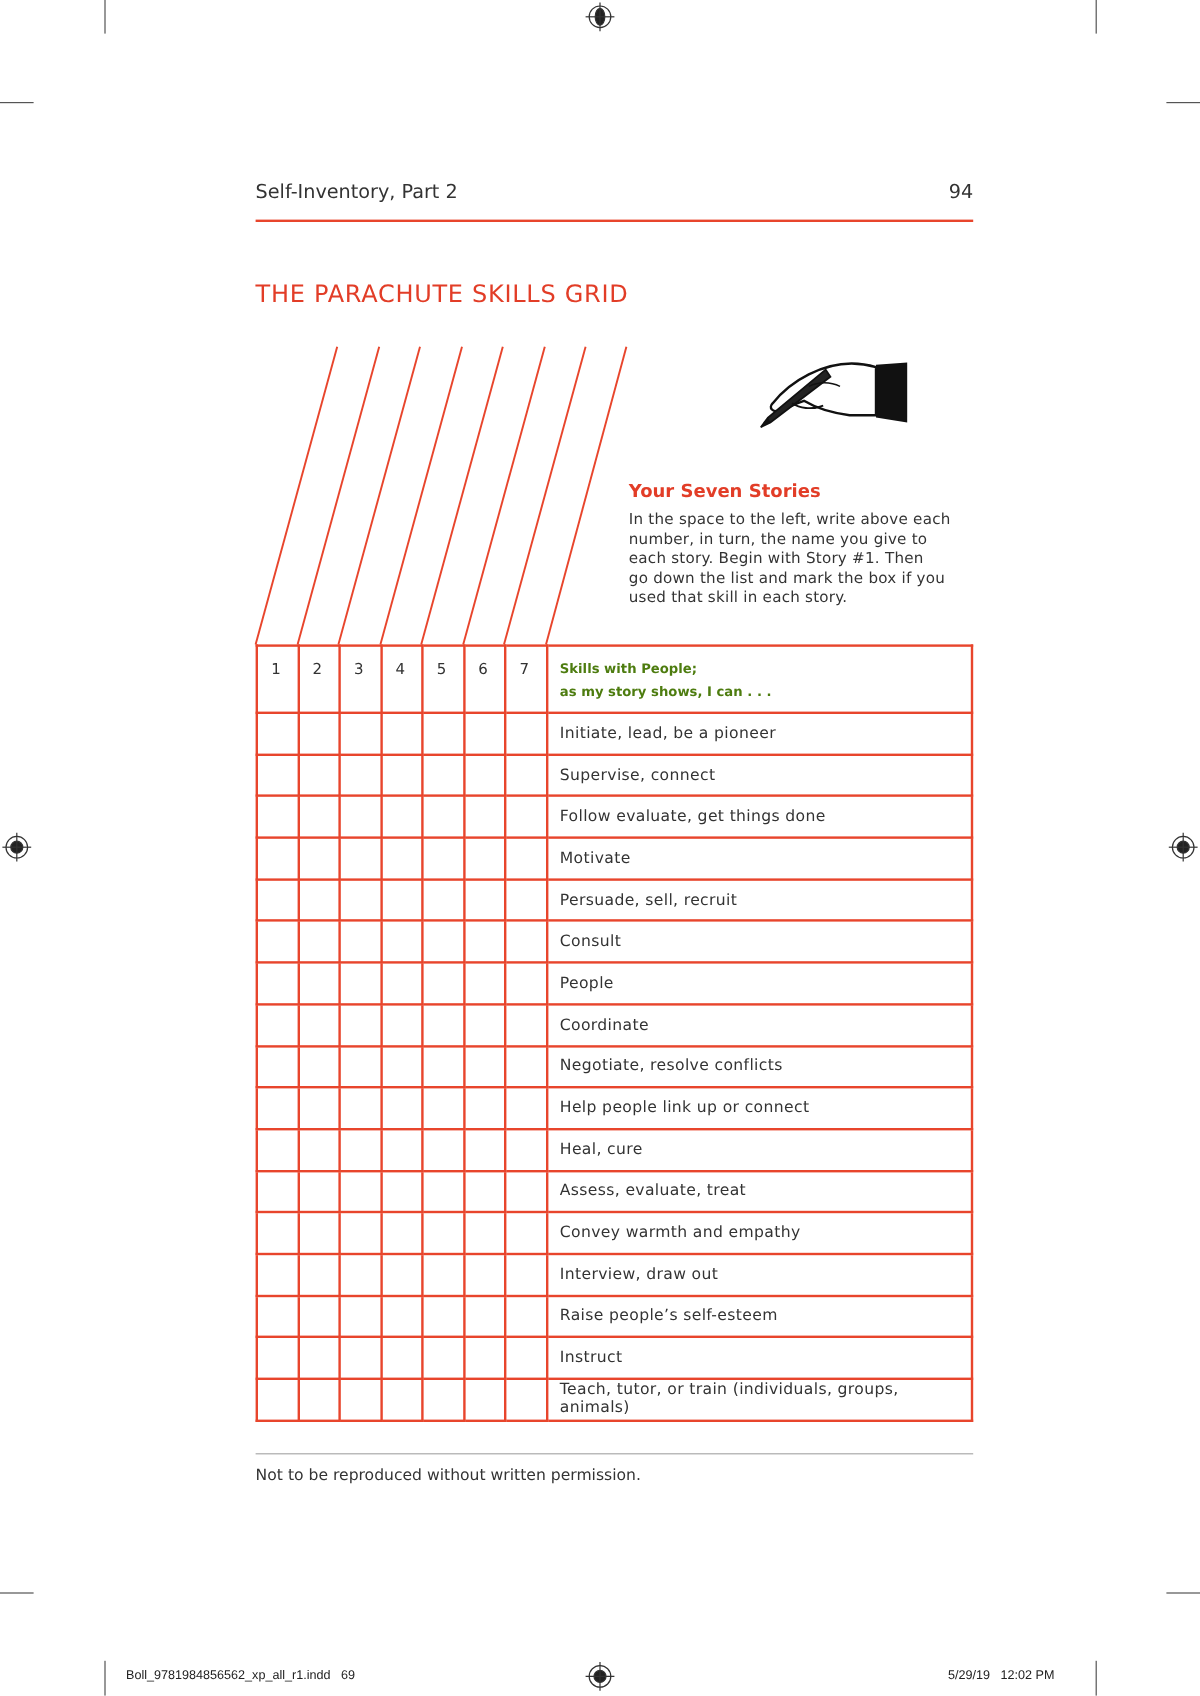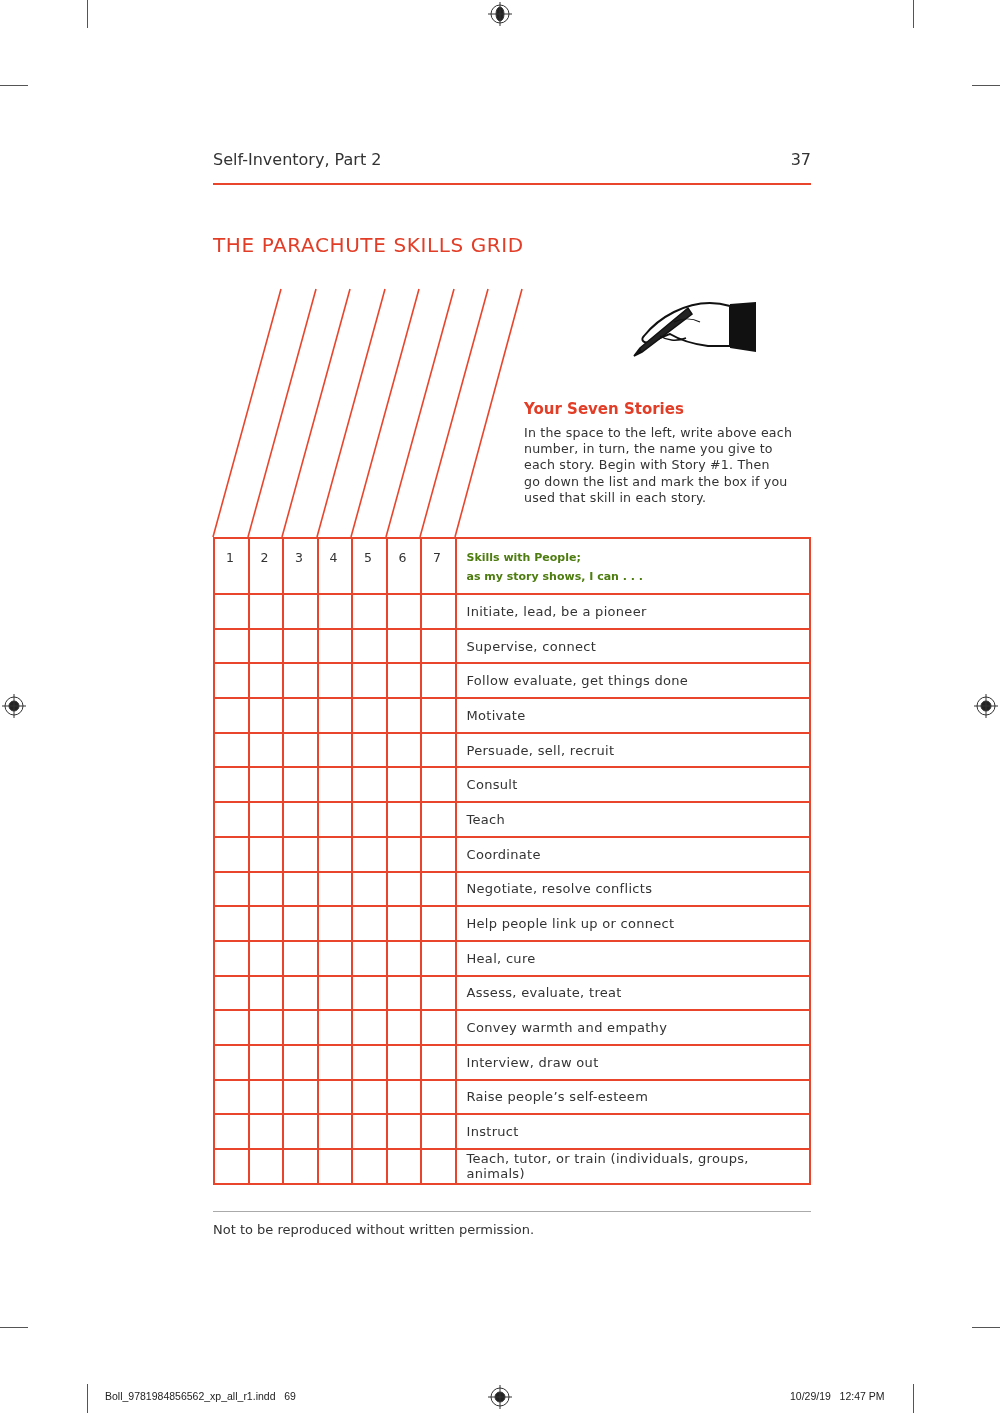--- a/index.html
+++ b/index.html
@@ -83,21 +83,21 @@
     <path d="M100 10 C80 4 60 8 44 16 C32 22 22 30 14 40 C10 44 14 48 20 46 C26 44 34 40 40 38 C50 44 62 48 78 50 L100 50 Z" fill="#fff" stroke="#111" stroke-width="2"></path>
     <path d="M58 12 L10 52 L4 60 L12 56 L62 18 Z" fill="#222" stroke="#111" stroke-width="1.5"></path>
     <path d="M10 52 L4 60 L12 56 Z" fill="#111"></path>
     <path d="M30 40 C36 44 46 46 56 42" fill="none" stroke="#111" stroke-width="1.5"></path>
     <path d="M44 26 C52 22 62 22 70 26" fill="none" stroke="#111" stroke-width="1.2"></path>
   </g>
 </svg>
 
 <div class="abs running-head">
   <span>Self-Inventory, Part 2</span>
-  <span class="page-num">37</span>
+  <span class="page-num">94</span>
 </div>
 <div class="abs head-rule"></div>
 
 <div class="abs title">THE PARACHUTE SKILLS GRID</div>
 
 <div class="abs stories-title">Your Seven Stories</div>
 <div class="abs stories-body">
   <div>In the space to the left, write above each</div>
   <div>number, in turn, the name you give to</div>
   <div>each story. Begin with Story #1. Then</div>
@@ -183,21 +183,21 @@
         <td class="skill">Consult</td>
       </tr>
       <tr class="row">
         <td class="box"></td>
         <td class="box"></td>
         <td class="box"></td>
         <td class="box"></td>
         <td class="box"></td>
         <td class="box"></td>
         <td class="box"></td>
-        <td class="skill">Teach</td>
+        <td class="skill">People</td>
       </tr>
       <tr class="row">
         <td class="box"></td>
         <td class="box"></td>
         <td class="box"></td>
         <td class="box"></td>
         <td class="box"></td>
         <td class="box"></td>
         <td class="box"></td>
         <td class="skill">Coordinate</td>
@@ -292,13 +292,13 @@
         <td class="box"></td>
         <td class="skill">Teach, tutor, or train (individuals, groups, animals)</td>
       </tr>
     </tbody>
 </table>
 
 <div class="abs foot-rule"></div>
 <div class="abs foot-note">Not to be reproduced without written permission.</div>
 
 <div class="abs slug-file" style="white-space:pre;">Boll_9781984856562_xp_all_r1.indd   69</div>
-<div class="abs slug-date" style="white-space:pre;">10/29/19   12:47 PM</div>
+<div class="abs slug-date" style="white-space:pre;">5/29/19   12:02 PM</div>
 
 </body></html>

